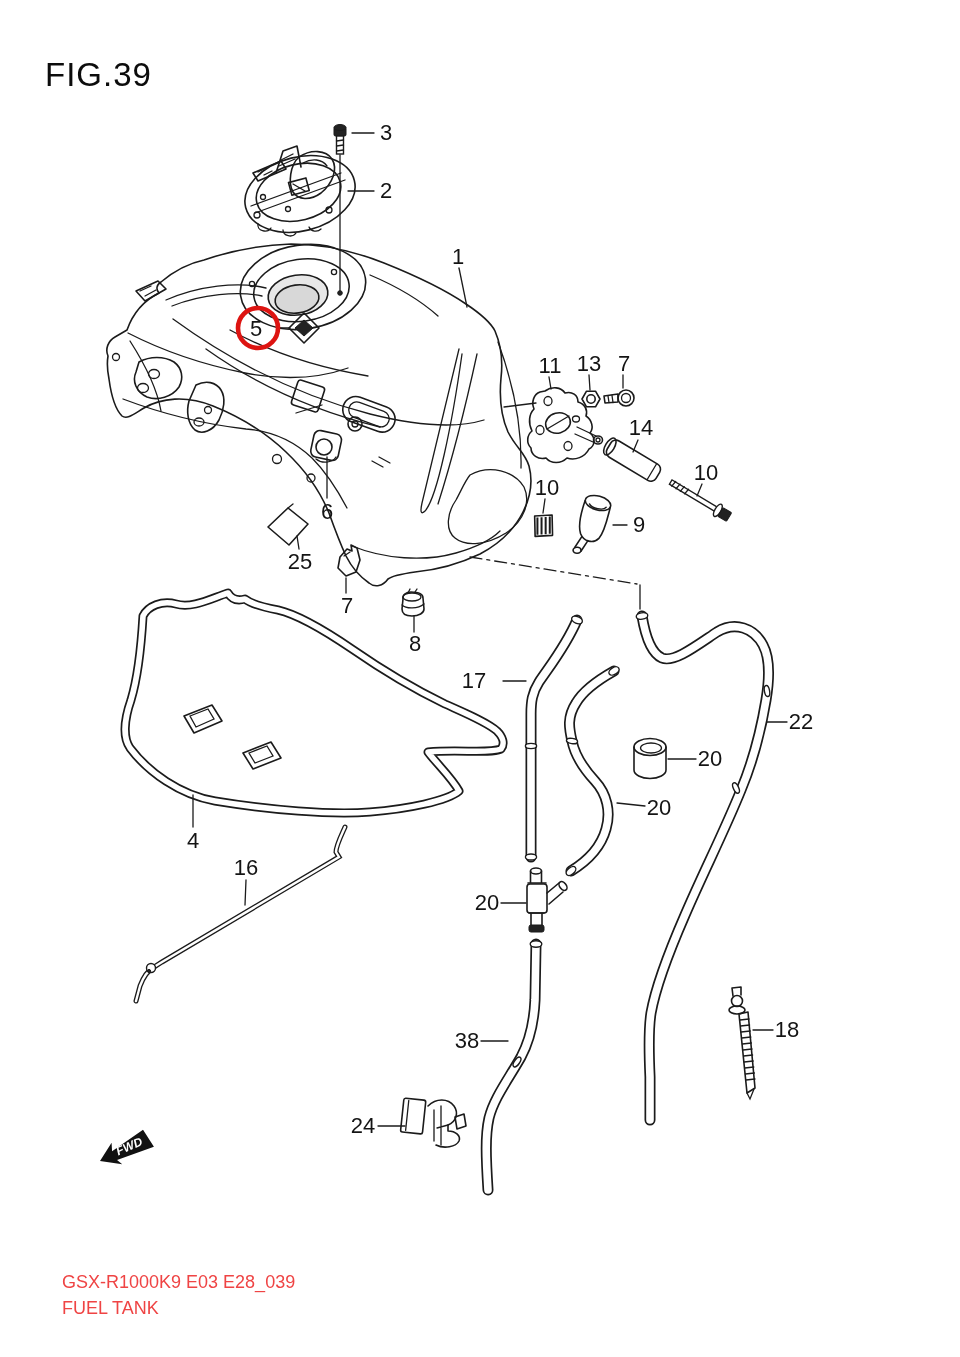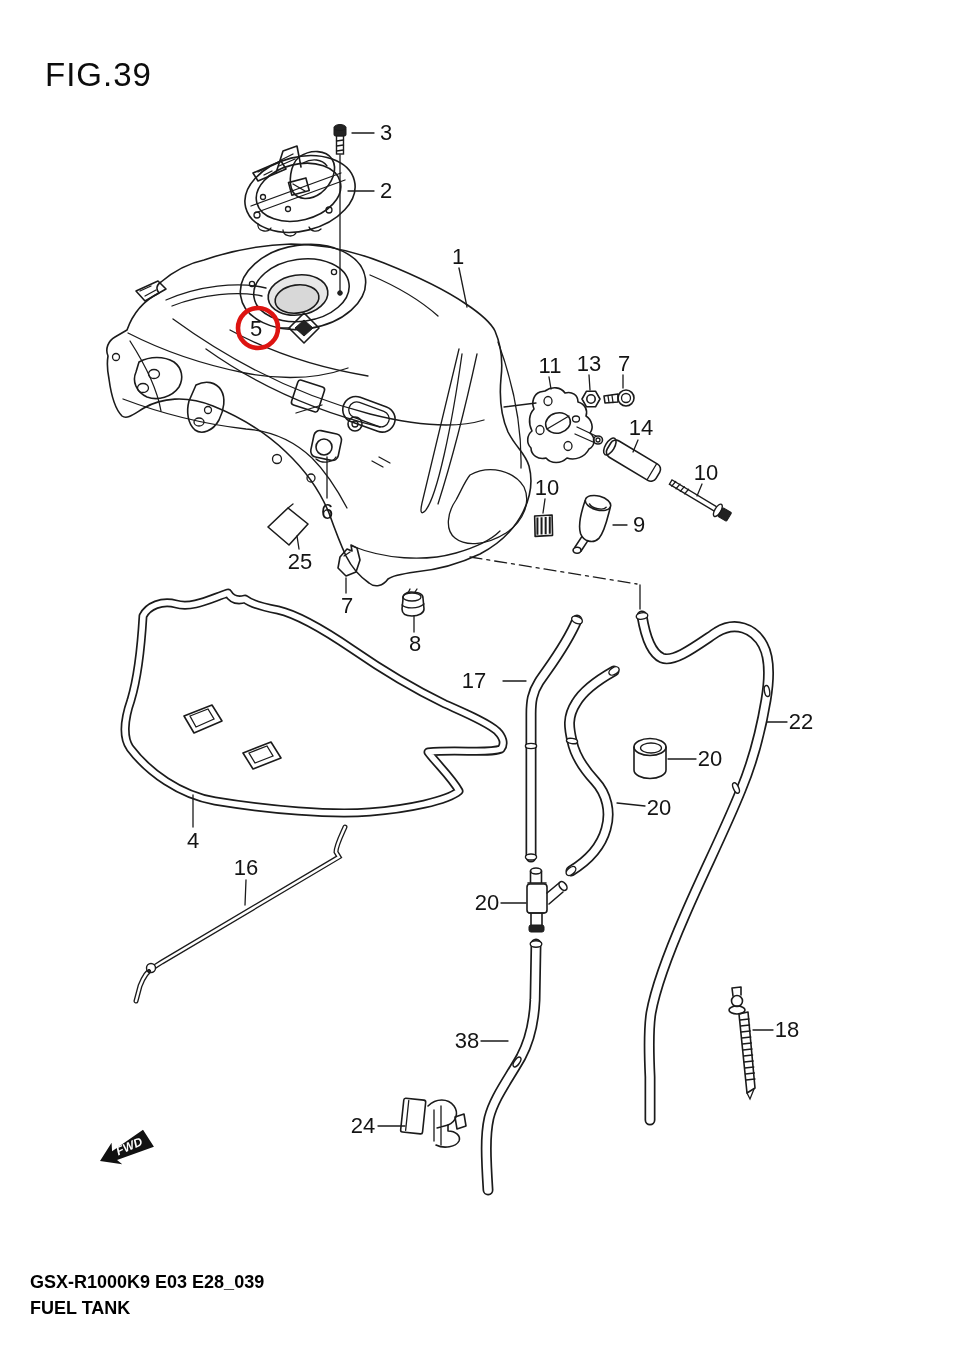--- a/index.html
+++ b/index.html
@@ -3,21 +3,21 @@
 <meta charset="utf-8">
 <style>
   html,body{margin:0;padding:0;}
   body{width:960px;height:1357px;background:#ffffff;position:relative;overflow:hidden;
        font-family:"Liberation Sans",sans-serif;}
   #art{position:absolute;left:0;top:0;}
   .title{position:absolute;left:45px;top:56px;font-size:33px;font-weight:normal;
          color:#0c0c0c;letter-spacing:1px;}
   .lbl{position:absolute;transform:translate(-50%,-50%);font-size:22px;color:#141414;
        white-space:nowrap;line-height:1;}
-  .footer{position:absolute;left:30px;font-size:18px;color:#000000;font-weight:bold;}
+  .footer{position:absolute;left:62px;font-size:18px;color:#ef4444;}
   #footer1{top:1272px;} #footer2{top:1298px;}
   
   .ln{stroke:#1b1b1b;stroke-width:1.6;fill:none;stroke-linecap:round;stroke-linejoin:round;}
   .thin{stroke:#1b1b1b;stroke-width:1.3;fill:none;stroke-linecap:round;}
   .hb{stroke:#1b1b1b;stroke-width:11;fill:none;stroke-linecap:round;stroke-linejoin:round;}
   .hw{stroke:#ffffff;stroke-width:7.6;fill:none;stroke-linecap:round;stroke-linejoin:round;}
   .pb{stroke:#1b1b1b;stroke-width:9;fill:none;stroke-linejoin:round;}
   .pw{stroke:#ffffff;stroke-width:5.6;fill:none;stroke-linejoin:round;}
   .rb{stroke:#1b1b1b;stroke-width:5;fill:none;stroke-linecap:round;}
   .rw{stroke:#ffffff;stroke-width:2.4;fill:none;stroke-linecap:round;}

